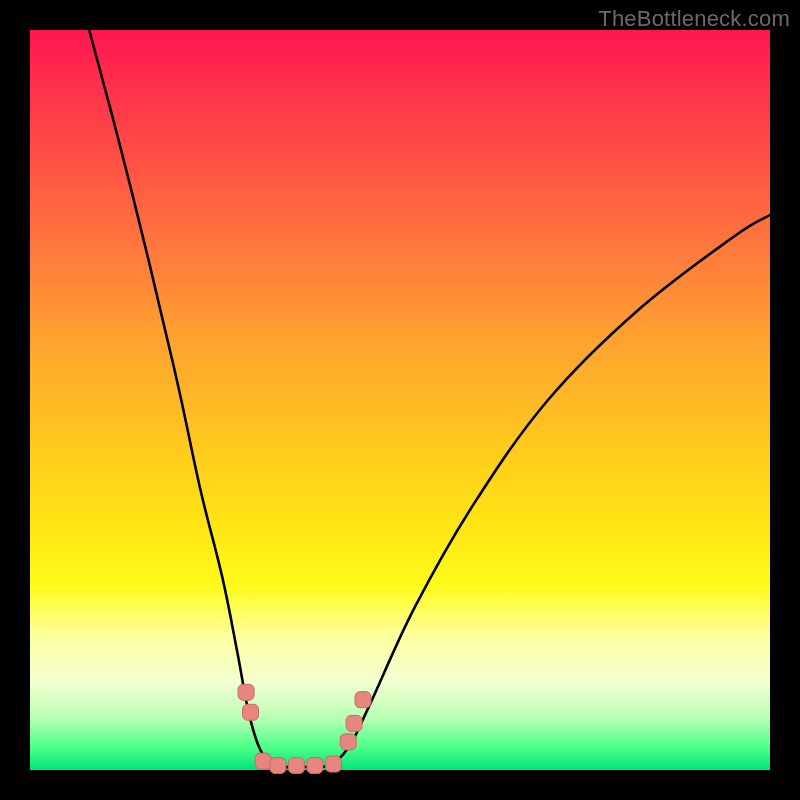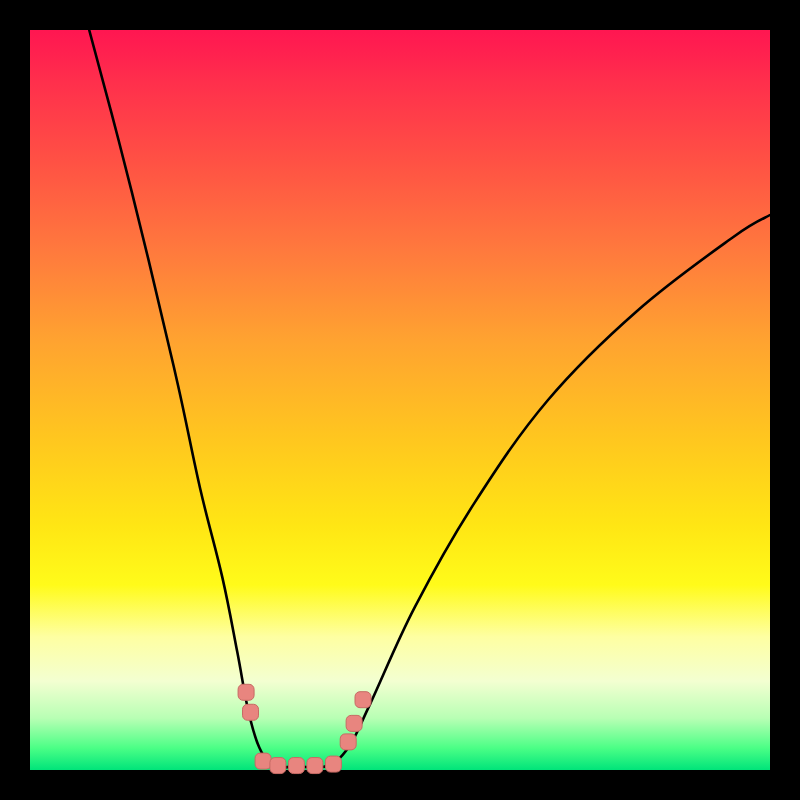--- a/index.html
+++ b/index.html
@@ -54,20 +54,21 @@
     top: 0; left: 0;
     width: 740px;
     height: 740px;
     overflow: visible;
   }
 </style>
 </head>
 <body>
 
 <div class="frame">
+  <div class="watermark">TheBottleneck.com</div>
   <div class="plot-area">
     <svg class="curve" viewBox="0 0 740 740">
       <path id="curve-path" fill="none" stroke="#000000" stroke-width="2.6" stroke-linecap="round" d="M 59.20 0.00 C 64.53 19.98, 78.14 69.71, 88.80 111.00 C 99.46 152.29, 107.74 185.44, 118.40 229.40 C 129.06 273.36, 138.68 313.91, 148.00 355.20 C 157.32 396.49, 162.21 424.17, 170.20 458.80 C 178.19 493.43, 185.74 518.30, 192.40 547.60 C 199.06 576.90, 202.54 597.62, 207.20 621.60 C 211.86 645.58, 214.30 663.48, 218.30 680.80 C 222.30 698.12, 224.74 707.81, 229.40 717.80 C 234.06 727.79, 237.54 732.97, 244.20 736.30 C 250.86 739.63, 257.08 736.30, 266.40 736.30 C 275.72 736.30, 286.68 739.63, 296.00 736.30 C 305.32 732.97, 310.21 729.12, 318.20 717.80 C 326.19 706.48, 328.41 698.71, 340.40 673.40 C 352.39 648.09, 366.15 613.16, 384.80 577.20 C 403.45 541.24, 420.02 510.90, 444.00 473.60 C 467.98 436.30, 488.70 404.63, 518.00 370.00 C 547.30 335.37, 573.50 310.50, 606.80 281.20 C 640.10 251.90, 679.02 224.52, 703.00 207.20 C 726.98 189.88, 733.34 189.00, 740.00 185.00"></path>
       <g id="markers">
           <rect x="208.08" y="654.30" width="16" height="16" rx="5" ry="5" fill="#e8857f" stroke="#c76a64" stroke-width="1"></rect>
           <rect x="212.52" y="674.28" width="16" height="16" rx="5" ry="5" fill="#e8857f" stroke="#c76a64" stroke-width="1"></rect>
           <rect x="225.10" y="723.12" width="16" height="16" rx="5" ry="5" fill="#e8857f" stroke="#c76a64" stroke-width="1"></rect>
           <rect x="239.90" y="727.56" width="16" height="16" rx="5" ry="5" fill="#e8857f" stroke="#c76a64" stroke-width="1"></rect>
           <rect x="258.40" y="727.56" width="16" height="16" rx="5" ry="5" fill="#e8857f" stroke="#c76a64" stroke-width="1"></rect>
           <rect x="276.90" y="727.56" width="16" height="16" rx="5" ry="5" fill="#e8857f" stroke="#c76a64" stroke-width="1"></rect>

